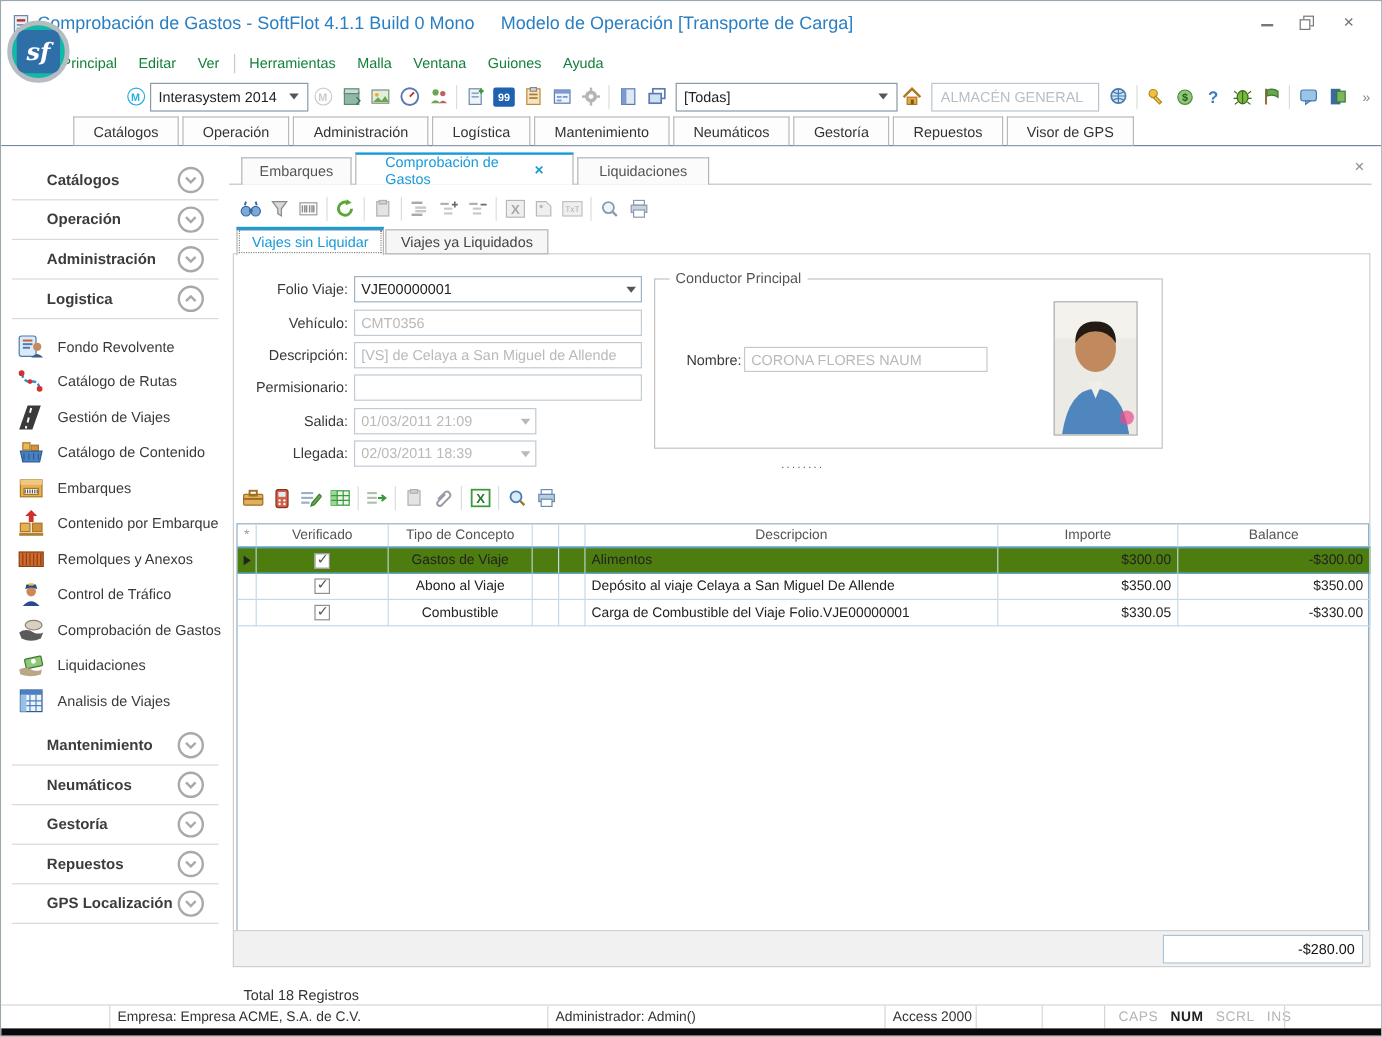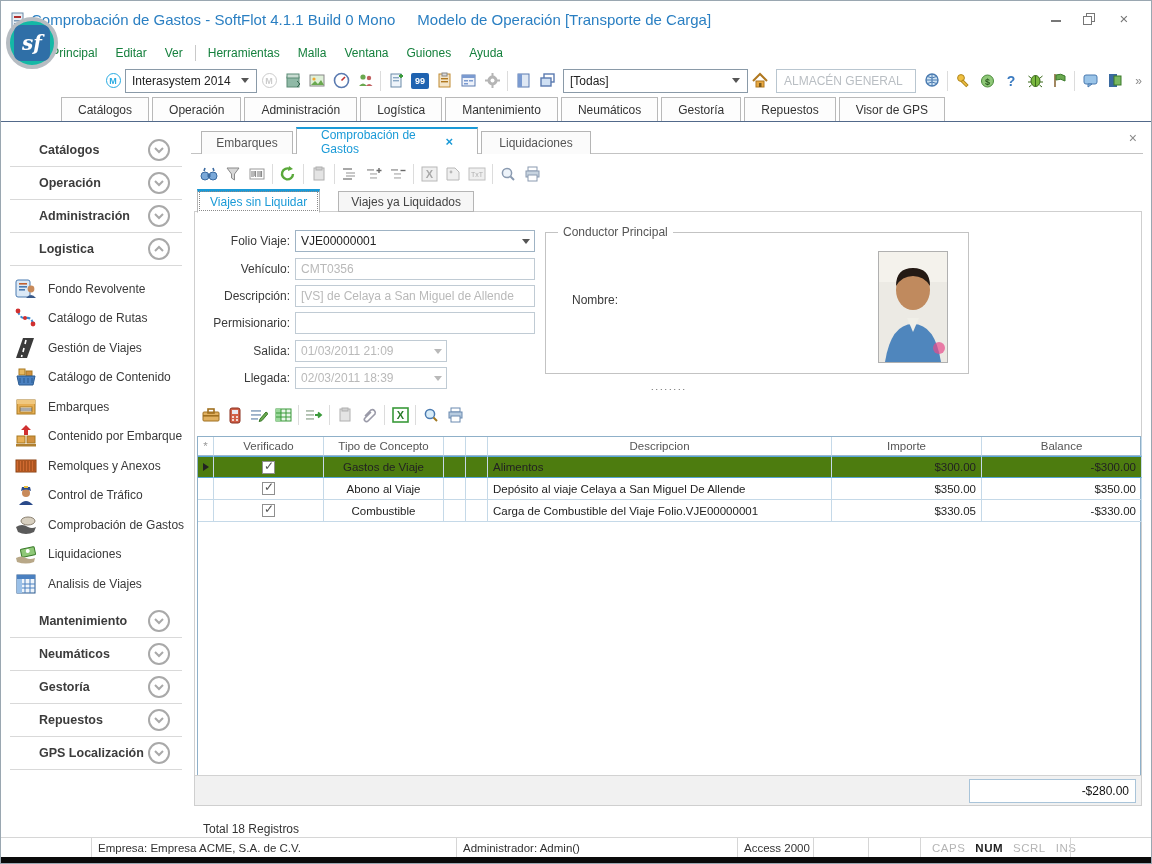--- a/index.html
+++ b/index.html
@@ -53,21 +53,21 @@
   .sb-item .lbl { margin-left:10px; color:#3a3a3a; font-size:12px; white-space:nowrap; }
   .sb-spacer { height:12px; }
   
   .main { position:absolute; left:190px; top:0; width:962px; height:100%; }
   .tabstrip { position:absolute; left:0; top:4px; width:952px; height:28px; border-bottom:1px solid #c3c3c3; display:flex; align-items:flex-end; padding-left:10px; }
   .dtab { height:23px; border:1px solid #b5b5b5; border-bottom:none; background:#fbfbfb; color:#555; display:flex; align-items:center; justify-content:center; padding:0 24px; margin-right:3px; cursor:pointer; position:relative; top:1px; }
   .dtab.active { height:27px; background:#fff; border-top:2px solid #1a9ad7; color:#1a9ad7; z-index:2; }
   .dtab .closex { margin-left:10px; color:#1a9ad7; font-weight:bold; font-size:13px; }
   .strip-close { position:absolute; right:16px; top:8px; color:#8a8a8a; font-size:14px; cursor:pointer; }
   .ctoolbar { position:absolute; left:6px; top:38px; height:28px; display:flex; align-items:center; }
-  .subtabs { position:absolute; left:6px; top:66px; height:24px; display:flex; align-items:flex-end; z-index:3;gap:17px; }
+  .subtabs { position:absolute; left:6px; top:66px; height:24px; display:flex; align-items:flex-end; z-index:3; }
   .stab { height:21px; border:1px solid #b5b5b5; background:#f6f6f6; color:#444; padding:0 12px; display:flex; align-items:center; margin-right:1px; cursor:pointer; }
   .stab.active { height:24px; border-top:3px solid #1a9ad7; border-bottom:1px solid #fff; background:#fff; color:#1a9ad7; outline:1px dotted #8a8a8a; outline-offset:-3px; margin-bottom:-1px; }
   .panel { position:absolute; left:3px; top:89px; width:948px; height:595px; border:1px solid #cfcfcf; background:#fff; }
   
   .frow { position:absolute; height:22px; display:flex; align-items:center; }
   .frow .flabel { position:absolute; right:100%; margin-right:5px; white-space:nowrap; color:#3a3a3a; }
   .finput { width:240px; height:22px; border:1px solid #9fb3c4; background:#fff; display:flex; align-items:center; padding-left:5px; color:#222; position:relative; }
   .finput.disabled { border-color:#c0cbd4; color:#b9b9b9; }
   .finput.short { width:152px; }
   .finput .dcaret { position:absolute; right:0; top:0; width:17px; height:100%; display:flex; align-items:center; justify-content:center; }
@@ -624,20 +624,23 @@
             <span>02/03/2011 18:39</span>
             <span class="dcaret">
                 <span class="caret lite" style="margin:0;"></span>
               </span>
           </div>
         </div>
 
         <div class="groupbox">
           <span class="gtitle">Conductor Principal</span>
           <span class="gb-nombre-lbl">Nombre:</span>
+          <div class="gb-nombre">
+              <span>CORONA FLORES NAUM</span>
+            </div>
           <div class="photo">
             <svg width="68" height="110">
               <rect x="0" y="0" width="68" height="110" fill="#eceae4"></rect>
               <rect x="0" y="0" width="68" height="30" fill="#f4f2ec"></rect>
               <path d="M6 110 q6 -38 28 -38 q22 0 28 38z" fill="#4f86bd"></path>
               <path d="M28 66 h12 l-6 14z" fill="#f0efe8"></path>
               <ellipse cx="34" cy="38" rx="17" ry="20" fill="#c08a5e"></ellipse>
               <path d="M17 34 q0 -18 17 -18 q17 0 17 18 q-6 -10 -17 -10 q-11 0 -17 10z" fill="#241a14"></path>
               <circle cx="60" cy="96" r="6" fill="#e84a8a" opacity="0.7"></circle>
             </svg>

